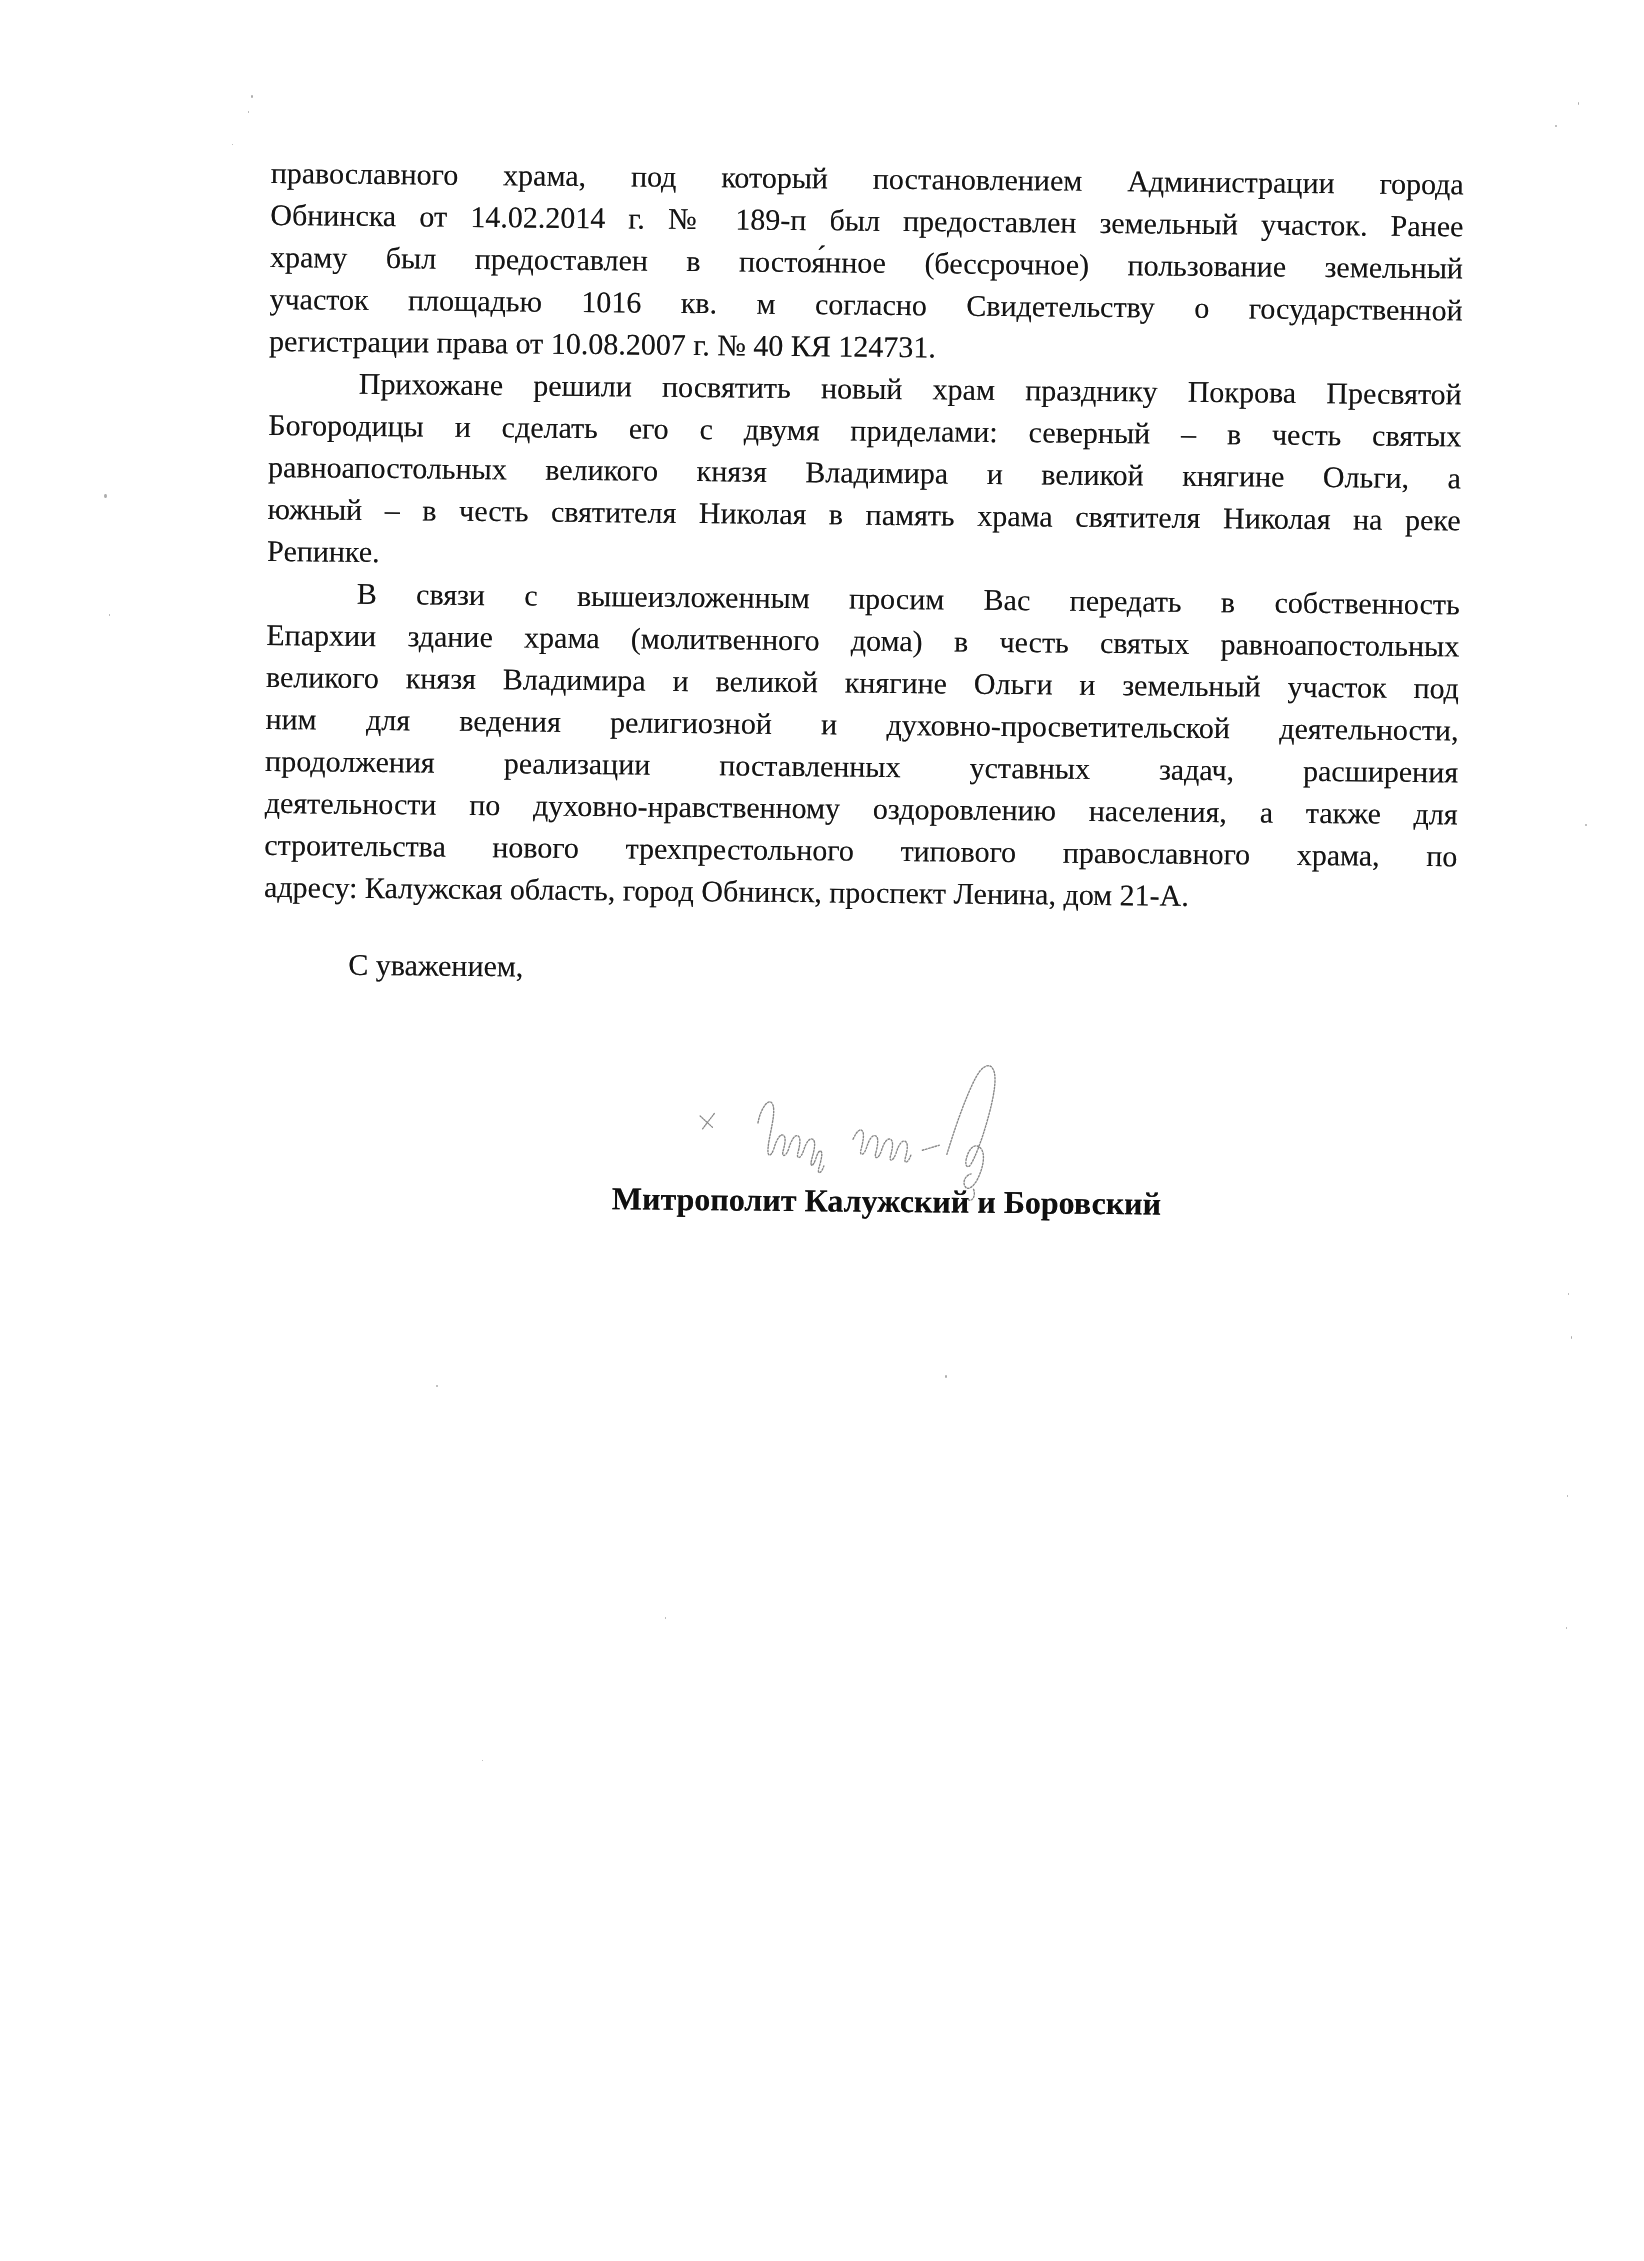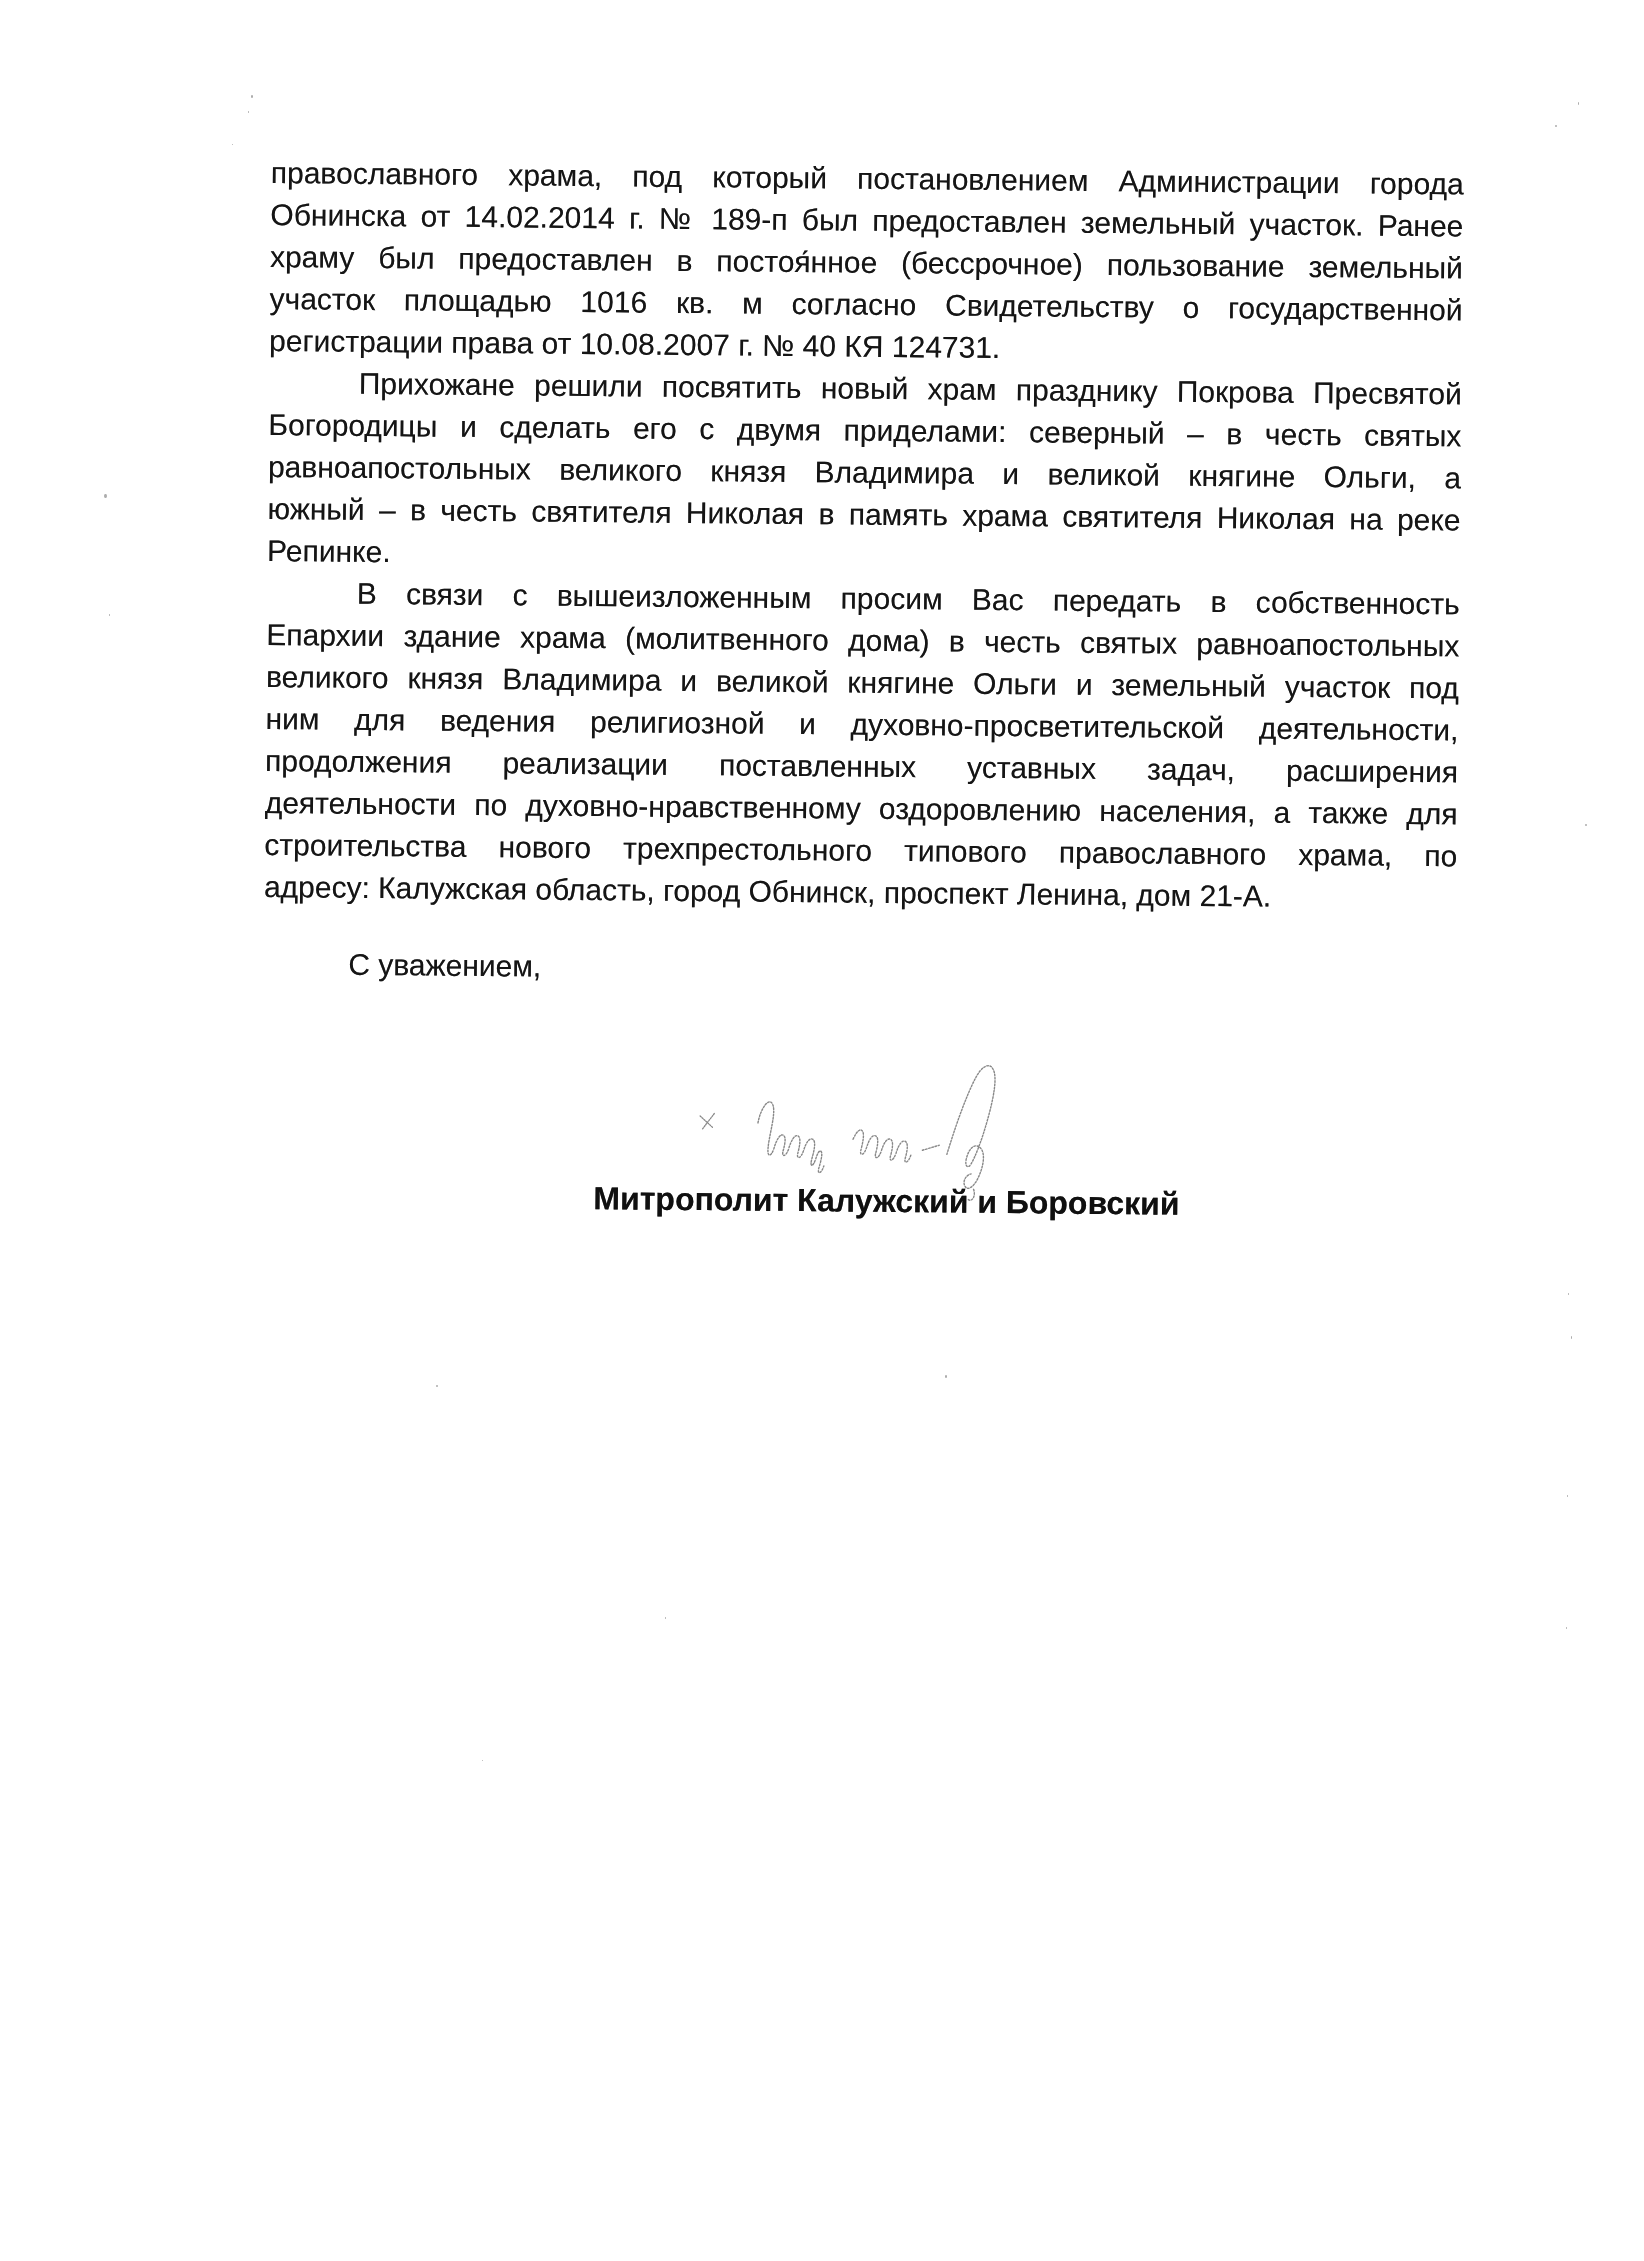--- a/index.html
+++ b/index.html
@@ -2,21 +2,21 @@
 <html style="font-size:10.3px"><head>
 <meta charset="utf-8">
 <style>
   html, body { margin: 0; padding: 0; background: #ffffff; }
   .page {
     position: relative;
     width: 1644px;
     height: 1945px;
     background: #ffffff;
     overflow: hidden;
-    font-family: Liberation Sans, sans-serif;
+    font-family: Liberation Serif, serif;
     color: #151515;
   }
   .rotate-layer {
     position: absolute;
     left: 0; top: 0; width: 1644px; height: 2261px;
     transform: rotate(0.55deg);
     transform-origin: 271px 155px;
   }
   .body-text {
     position: absolute;

